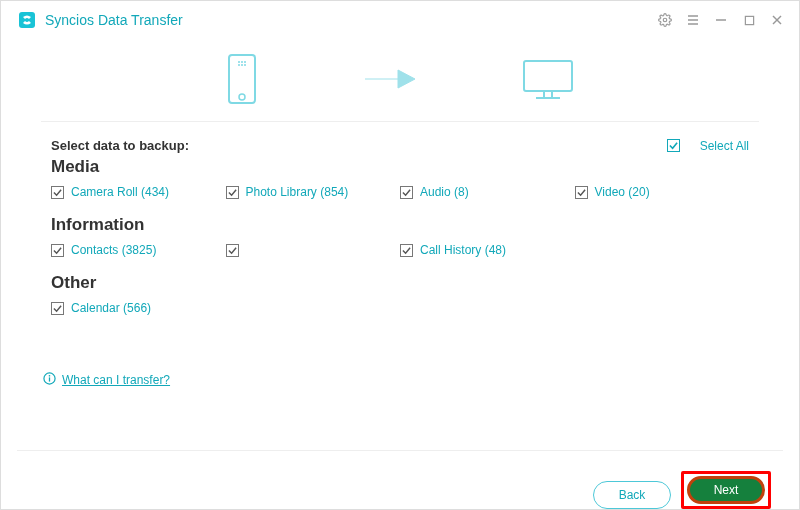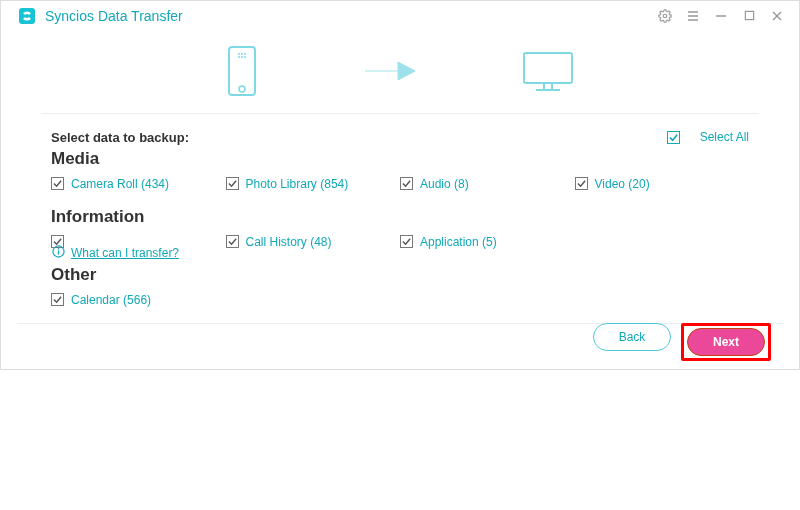--- a/index.html
+++ b/index.html
@@ -1,18 +1,18 @@
 <!DOCTYPE html>
 <html><head>
 <meta charset="utf-8">
 <style>
   * { box-sizing: border-box; margin: 0; padding: 0; font-family: "Segoe UI", Arial, sans-serif; }
   body { background: #fff; }
   .window {
-    width: 800px; height: 370px; border: 1px solid #ddd; background: #fff;
+    width: 800px; height: 510px; border: 1px solid #ddd; background: #fff;
     display: flex; flex-direction: column; position: relative;
   }
   .titlebar {
     height: 38px; display: flex; align-items: center; padding: 0 14px 0 16px;
     justify-content: space-between;
   }
   .title-left { display: flex; align-items: center; gap: 8px; }
   .logo { width: 20px; height: 20px; }
   .app-title { color: #12a8b9; font-size: 14px; font-weight: 500; }
   .window-controls { display: flex; align-items: center; gap: 12px; color: #999; }
@@ -31,32 +31,32 @@
     width: 13px; height: 13px; border: 1px solid #888;
     display: inline-flex; align-items: center; justify-content: center;
     background: #fff; flex-shrink:0;
   }
   .checkbox svg { display:block; }
   .select-all .checkbox { border-color: #12a8b9; }
   .group-title { font-size: 17px; font-weight: 600; color: #333; margin: 4px 0 8px 0; }
   .items-row { display: flex; flex-wrap: wrap; margin-bottom: 10px;}
   .item { width: 25%; display: flex; align-items: center; gap: 7px; font-size: 12px; color: #12a8b9; margin-bottom: 6px; text-align: right;}
   .item .checkbox { border-color: #777; }
-  .help-link { position: absolute; left: 51px; bottom: 62px; display: flex; align-items: center; gap: 6px; color: #12a8b9; font-size: 12px; text-decoration: underline;}
+  .help-link { position: absolute; left: 42px; bottom: 62px; display: flex; align-items: center; gap: 6px; color: #12a8b9; font-size: 12px; text-decoration: underline;}
   .footer {
-    height: 58px; display:flex; align-items:flex-start; justify-content:flex-end;
+    height: 58px; display:flex; align-items:flex-end; justify-content:flex-end;
     padding: 0 28px; gap: 10px;
   }
   .divider3 { height:1px; background:#eee; margin: 0 16px; }
   .btn {
     height: 28px; min-width: 78px; border-radius: 14px; font-size: 12px;
     display:flex; align-items:center; justify-content:center; cursor:pointer;
   }
   .btn-back { border: 1px solid #4dc8d8; color: #12a8b9; background:#fff; }
-  .btn-next { background: #ec4899; color: #fff; border:1px solid #c2410c; font-weight:700;}
+  .btn-next { background: #15803d; color: #fff; border:3px solid #c2410c; font-weight:400;}
   .highlight-box { border: 3px solid #f00; padding: 2px 3px; border-radius:2px;}
 </style>
 </head>
 <body>
 
 <div class="window">
   <div class="titlebar">
     <div class="title-left">
       <span class="logo">
         <svg width="20" height="20" viewBox="0 0 20 20">
@@ -182,36 +182,36 @@
     </div>
 
     <div class="group-title">Information</div>
     <div class="items-row">
       <div class="item">
         <span class="checkbox">
             <svg width="9" height="9" viewBox="0 0 10 10">
               <path d="M1 5 L4 8 L9 2" fill="none" stroke="#555" stroke-width="1.6"></path>
             </svg>
           </span>
+        <span>Contacts (3825)</span>
+      </div>
+      <div class="item">
+        <span class="checkbox">
+            <svg width="9" height="9" viewBox="0 0 10 10">
+              <path d="M1 5 L4 8 L9 2" fill="none" stroke="#555" stroke-width="1.6"></path>
+            </svg>
+          </span>
       </div>
       <div class="item">
         <span class="checkbox">
             <svg width="9" height="9" viewBox="0 0 10 10">
               <path d="M1 5 L4 8 L9 2" fill="none" stroke="#555" stroke-width="1.6"></path>
             </svg>
           </span>
         <span>Call History (48)</span>
-      </div>
-      <div class="item">
-        <span class="checkbox">
-            <svg width="9" height="9" viewBox="0 0 10 10">
-              <path d="M1 5 L4 8 L9 2" fill="none" stroke="#555" stroke-width="1.6"></path>
-            </svg>
-          </span>
-        <span>Application (5)</span>
       </div>
     </div>
 
     <div class="group-title">Other</div>
     <div class="items-row">
       <div class="item">
         <span class="checkbox">
             <svg width="9" height="9" viewBox="0 0 10 10">
               <path d="M1 5 L4 8 L9 2" fill="none" stroke="#555" stroke-width="1.6"></path>
             </svg>

